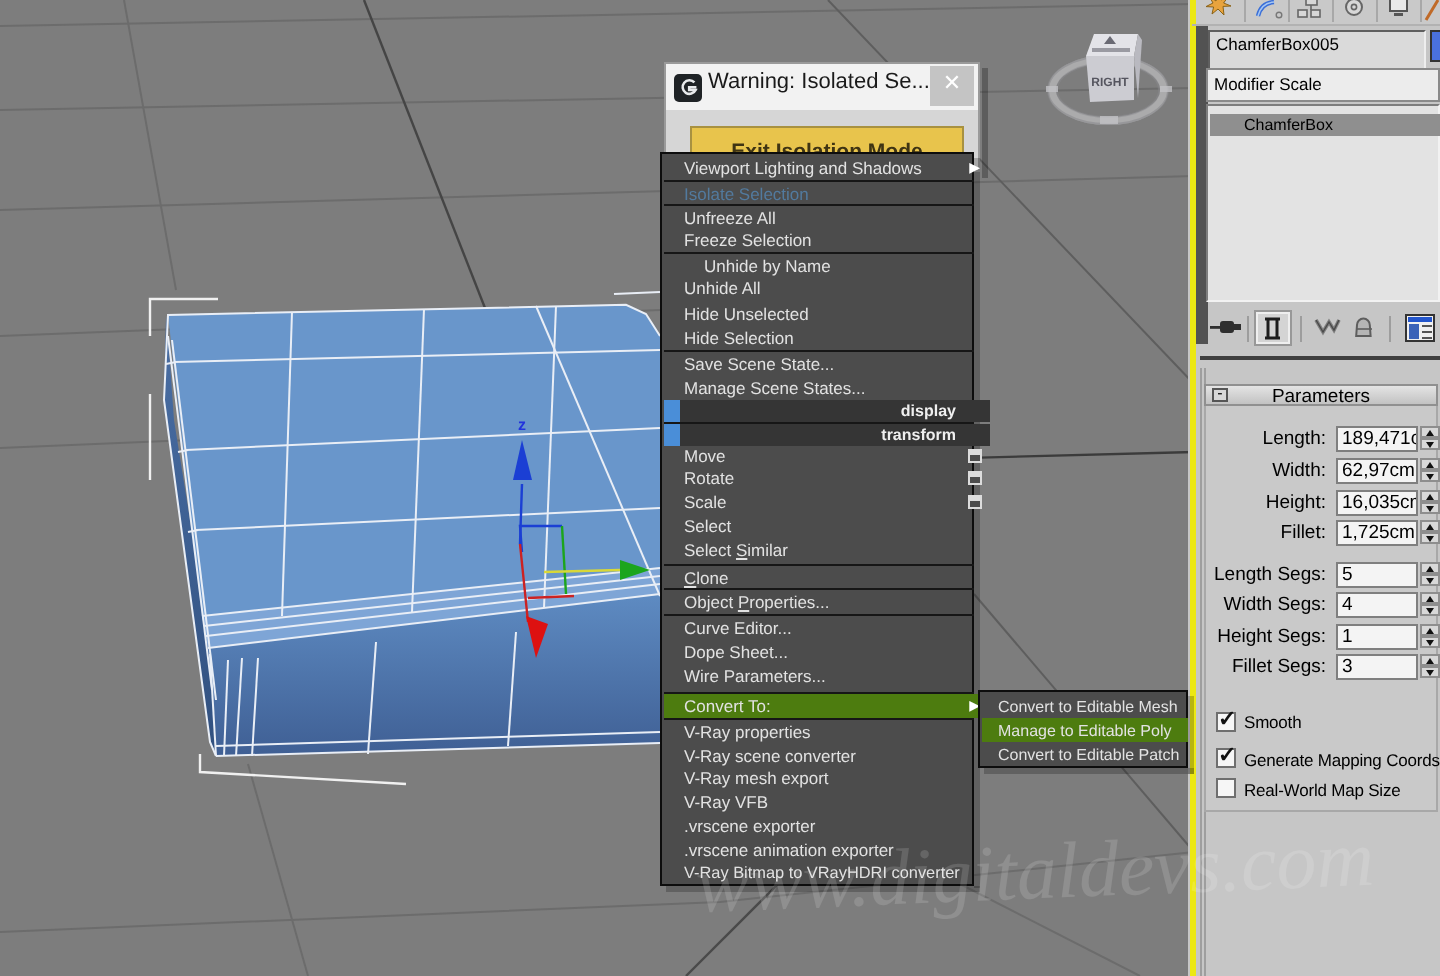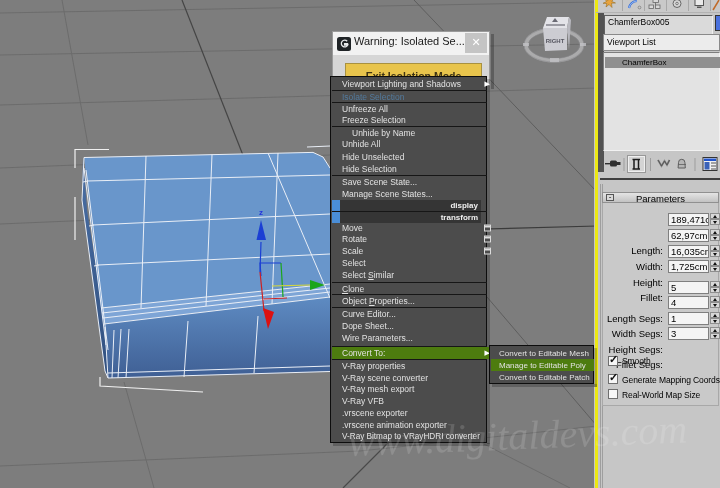--- a/index.html
+++ b/index.html
@@ -6,21 +6,21 @@
     font-family:"Liberation Sans",sans-serif;}
   .abs{position:absolute;}
   #stage{position:relative;width:720px;height:488px;}
   
   #menu{position:absolute;left:330px;top:76px;width:157px;height:367px;background:#4c4c4c;
     border:1px solid #0d0d0d;box-sizing:border-box;z-index:30;}
   .mi{position:absolute;left:1px;width:153px;color:#e2e2e2;font-size:8.5px;
     padding-left:10px;display:flex;align-items:center;}
   .sep{position:absolute;left:1px;width:155px;height:1px;background:#161616;}
   .hdr{position:absolute;left:1px;width:146px;background:#353535;color:#efefef;
-    font-size:8px;font-weight:bold;text-align:right;padding-right:3px;
+    font-size:8px;font-weight:bold;text-align:right;padding-right:17px;
     display:flex;align-items:center;justify-content:flex-end;}
   .hsq{position:absolute;left:1px;width:8px;background:#4a8ed8;}
   .arr{position:absolute;right:5px;color:#fff;font-size:7px;top:50%;transform:translateY(-50%);}
   .wbox{position:absolute;right:4px;top:50%;transform:translateY(-50%);width:7px;height:7px;
     border:1px solid #dcdcdc;background:#4c4c4c;box-sizing:border-box;}
   .wbox::before{content:"";position:absolute;left:0;top:0;width:5px;height:2px;background:#dcdcdc;}
   .hl{background:#4d7c0f;}
   #submenu{position:absolute;left:489px;top:345px;width:105px;height:39px;background:#4c4c4c;
     border:1px solid #0d0d0d;box-sizing:border-box;z-index:30;}
   .smi{position:absolute;left:1px;width:95px;color:#e2e2e2;font-size:8px;
@@ -28,21 +28,21 @@
   
   #dlg{position:absolute;left:332px;top:31px;width:158px;height:55px;z-index:20;
     background:#d6d6d6;border:1px solid #9a9a9a;box-sizing:border-box;}
   
   #panel{position:absolute;left:594px;top:0;width:126px;height:488px;background:#c6c6c6;z-index:10;}
   #ybar{position:absolute;left:1px;top:0;width:3px;height:488px;background:#ece813;}
   #sbar{position:absolute;left:4px;top:12px;width:6px;height:160px;background:#525252;}
   #thumb{position:absolute;left:6px;top:184px;width:1px;height:304px;background:#9e9e9e;box-shadow:2px 0 0 #9e9e9e;}
   .fld{position:absolute;background:#f4f4f4;border:1px solid #7f7f7f;box-sizing:border-box;
     font-size:9.5px;color:#000;overflow:hidden;white-space:nowrap;padding-left:2px;}
-  .lbl{position:absolute;font-size:9.5px;color:#000;text-align:right;margin-top:31px;}
+  .lbl{position:absolute;font-size:9.5px;color:#000;text-align:right;}
   .spn{position:absolute;width:10px;height:13px;}
   .spn .u,.spn .d{position:absolute;left:0;width:10px;height:6px;background:#d8d8d8;
     border:1px solid #8e8e8e;box-sizing:border-box;}
   .spn .u{top:0}.spn .d{top:6px}
   .spn .u::before,.spn .d::before{content:"";position:absolute;left:2px;width:0;height:0;
     border-left:2.5px solid transparent;border-right:2.5px solid transparent;}
   .spn .u::before{top:1px;border-bottom:3px solid #111;}
   .spn .d::before{top:1px;border-top:3px solid #111;}
   .cb{position:absolute;width:10px;height:10px;background:#f6f6f6;border:1px solid #6f6f6f;
     box-sizing:border-box;}
@@ -256,21 +256,21 @@
         <circle cx="81" cy="3.5" r="1.3" fill="none" stroke="#666" stroke-width="0.8"></circle>
         <rect x="99" y="-1" width="8.5" height="6.5" fill="#e9e9e9" stroke="#555" stroke-width="1"></rect>
         <rect x="101" y="6.5" width="4.5" height="1.5" fill="#555"></rect>
         <line x1="117" y1="10" x2="123" y2="0" stroke="#c06a28" stroke-width="1.5"></line>
       </g>
     </svg>
 
     <div class="abs" style="left:10px;top:15px;width:109px;height:24px;background:#dadada;border:1px solid #5f5f5f;border-right-color:#eee;border-bottom-color:#eee;box-sizing:border-box;font-size:8.5px;color:#000;padding-left:3px;line-height:13px;white-space:nowrap;overflow:hidden;">ChamferBox005</div>
     <div class="abs" style="left:121px;top:15px;width:5px;height:14px;background:#4a71dd;border:1px solid #333;border-right:none;"></div>
 
-    <div class="abs" style="left:9px;top:34px;width:117px;height:17px;background:#ececec;border:1px solid #8a8a8a;box-sizing:border-box;font-size:8.5px;color:#000;padding-left:3px;line-height:15px;">Viewport List</div>
+    <div class="abs" style="left:9px;top:34px;width:117px;height:17px;background:#ececec;border:1px solid #8a8a8a;box-sizing:border-box;font-size:8.5px;color:#000;padding-left:3px;line-height:15px;">Modifier Scale</div>
 
     <div class="abs" style="left:9px;top:52px;width:117px;height:99px;background:#e3e3e3;border:1px solid #7d7d7d;border-bottom-color:#f2f2f2;border-right-color:#f2f2f2;box-sizing:border-box;">
       <div class="abs" style="left:1px;top:4px;width:114px;height:11px;background:#8f8f8f;font-size:8px;color:#000;padding-left:17px;line-height:11px;">ChamferBox</div>
     </div>
 
     <svg class="abs" style="left:11px;top:153px;" width="115" height="23" viewBox="0 0 115 23">
       <g stroke="#9d9d9d" stroke-width="1">
         <line x1="19" y1="5" x2="19" y2="18"></line>
           <line x1="45.5" y1="5" x2="45.5" y2="18"></line>
         <line x1="90" y1="5" x2="90" y2="18"></line>

